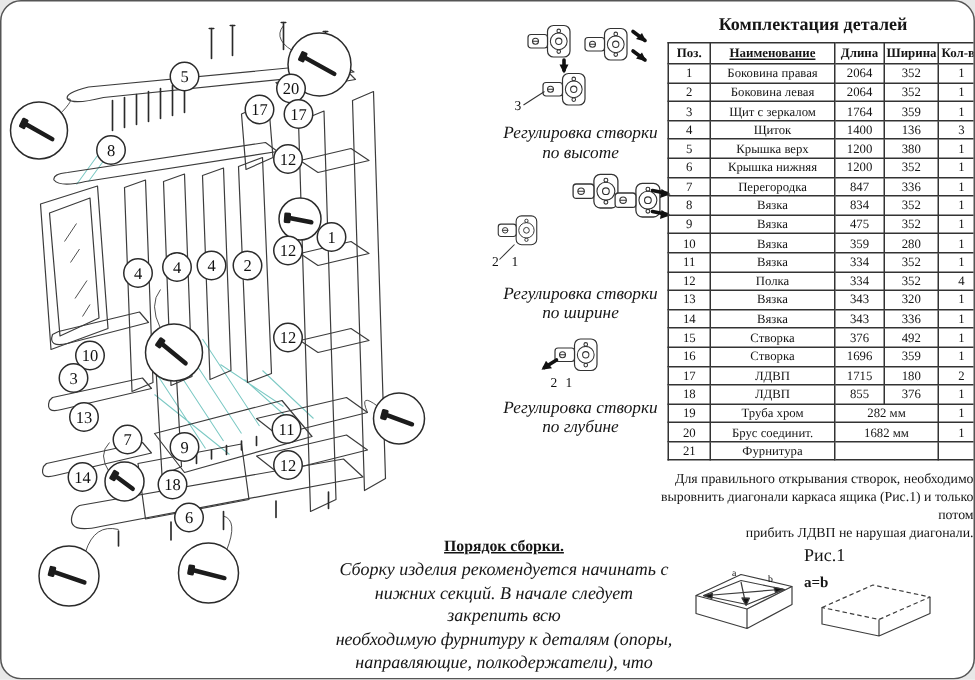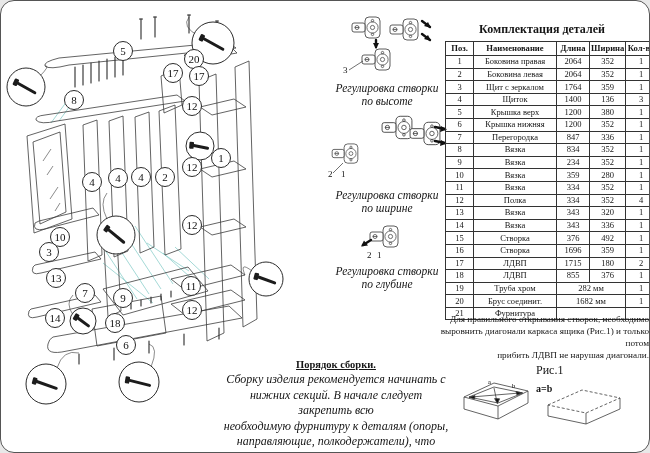--- a/index.html
+++ b/index.html
@@ -17,28 +17,28 @@
   .cy{fill:none;stroke:#7cc9c4;stroke-width:.7;}
   .scr{fill:none;stroke:#2a2a2a;stroke-width:1.1;stroke-linecap:round;}
   .callout{fill:#fff;stroke:#2b2b2b;stroke-width:1;}
   .callout-num{font:11px "Liberation Serif",serif;text-anchor:middle;fill:#111;}
   .mag{fill:#fff;stroke:#2b2b2b;stroke-width:1;}
   .screwhead{fill:#1c1c1c;}
   .screwshaft{stroke:#1c1c1c;stroke-width:3;stroke-linecap:round;}
 
   
   .tbl-wrap{left:436px;top:8px;width:210px;}
-  .tbl-title{font-weight:bold;font-size:12px;text-align:center;margin:13px 0 4px 0;}
+  .tbl-title{font-weight:bold;font-size:12px;text-align:center;margin:0 0 4px 0;}
   table.parts{border-collapse:collapse;width:198px;margin-left:8px;table-layout:fixed;}
   table.parts th,table.parts td{
     border:1px solid #333;font-size:8.5px;text-align:center;
     padding:0 1px;height:11.6px;line-height:1.05;overflow:hidden;white-space:nowrap;
   }
   table.parts th{font-weight:bold;font-size:8.6px;height:13px;}
-  .c-pos{width:25px;}.c-name{width:80px;}.c-len{width:30px;}.c-wid{width:33px;}.c-qty{width:28px;}
+  .c-pos{width:25px;}.c-name{width:80px;text-decoration:underline;}.c-len{width:30px;}.c-wid{width:33px;}.c-qty{width:28px;}
 
   
   .adj{width:128px;text-align:center;}
   .adj-caption{font-size:11.5px;line-height:1.15;font-style:italic;}
   .hingeln{fill:#fff;stroke:#333;stroke-width:.8;}
   .hingeln2{fill:none;stroke:#333;stroke-width:.7;}
   .bold-arrow{stroke:#111;stroke-width:2.4;stroke-linecap:round;}
   .arrhead{fill:#111;}
   .tag{font:9px "Liberation Serif",serif;fill:#111;}
 
@@ -337,21 +337,21 @@
           <tr>
             <td>8</td>
             <td>Вязка</td>
             <td>834</td>
             <td>352</td>
             <td>1</td>
           </tr>
           <tr>
             <td>9</td>
             <td>Вязка</td>
-            <td>234</td>
+            <td>475</td>
             <td>352</td>
             <td>1</td>
           </tr>
           <tr>
             <td>10</td>
             <td>Вязка</td>
             <td>359</td>
             <td>280</td>
             <td>1</td>
           </tr>

